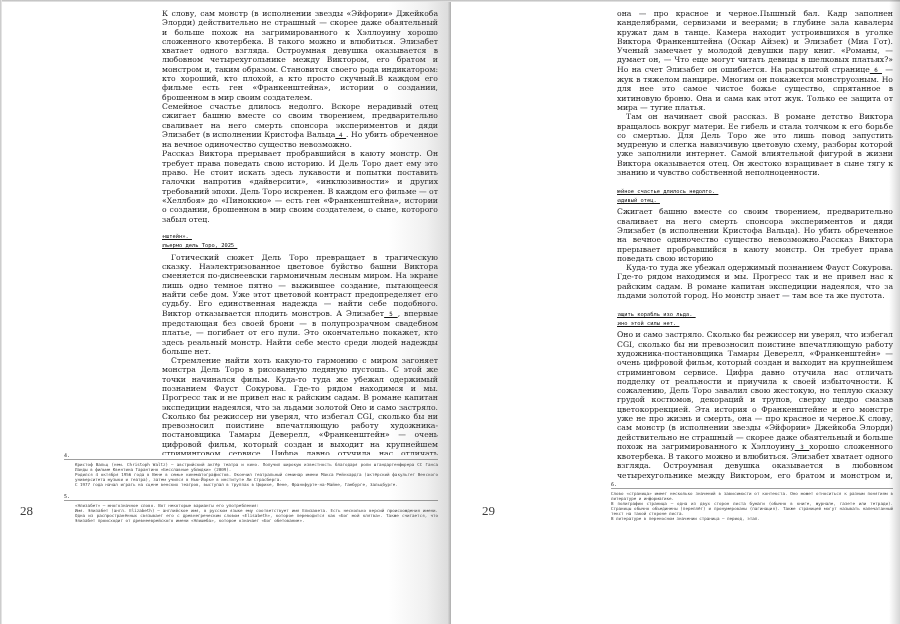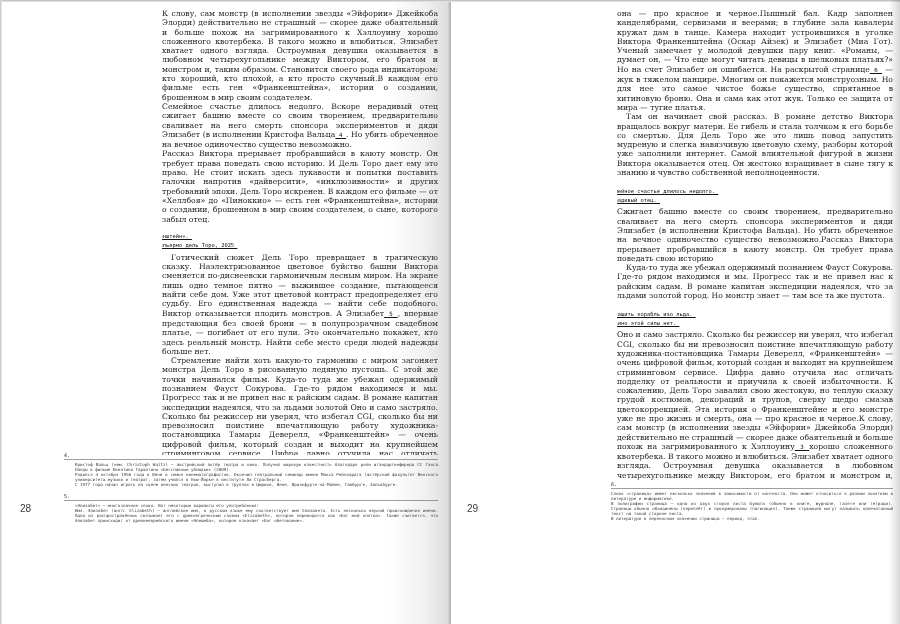--- a/index.html
+++ b/index.html
@@ -42,23 +42,23 @@
   
   .fns{position:absolute;font-family:"DejaVu Sans Mono",monospace;color:#3a3a3a;text-align:left;}
   .lp-fns{left:64px;top:452px;width:374px;}
   .rp-fns{left:611px;top:481px;width:282px;}
   .fn{margin-bottom:6px;}
   .fn-marker{font-size:5px;line-height:6px;color:#2e2e2e;}
   .fn-rule{height:1px;background:rgba(0,0,0,0.38);margin:1px 0 2px 0;}
   .fn-text{font-size:4.2px;line-height:5px;white-space:pre-line;text-align:justify;}
   .lp-fns .fn-text{padding-left:11px;}
 
-  .page-num{position:absolute;font-family:Liberation Sans, sans-serif;font-size:10px;color:#3c3c3c;}
+  .page-num{position:absolute;font-family:Liberation Serif, serif;font-size:13px;color:#3c3c3c;}
   .pn-left{left:20px;top:503px;}
-  .pn-right{left:467px;top:503px;text-align:right;}
+  .pn-right{left:482px;top:503px;text-align:right;}
 </style>
 </head>
 <body>
 
 <div class="stage">
   <div class="spread">
 
     <section>
       <div class="col lp-col">
         <p>К слову, сам монстр (в исполнении звезды «Эйфории» Джейкоба Элорди) действительно не страшный — скорее даже обаятельный и больше похож на загримированного к Хэллоуину хорошо сложенного квотербека. В такого можно и влюбиться. Элизабет хватает одного взгляда. Остроумная девушка оказывается в любовном четырехугольнике между Виктором, его братом и монстром и, таким образом. Становится своего рода индикатором: кто хороший, кто плохой, а кто просто скучный.В каждом его фильме есть ген «Франкенштейна», истории о создании, брошенном в мир своим создателем.</p>

